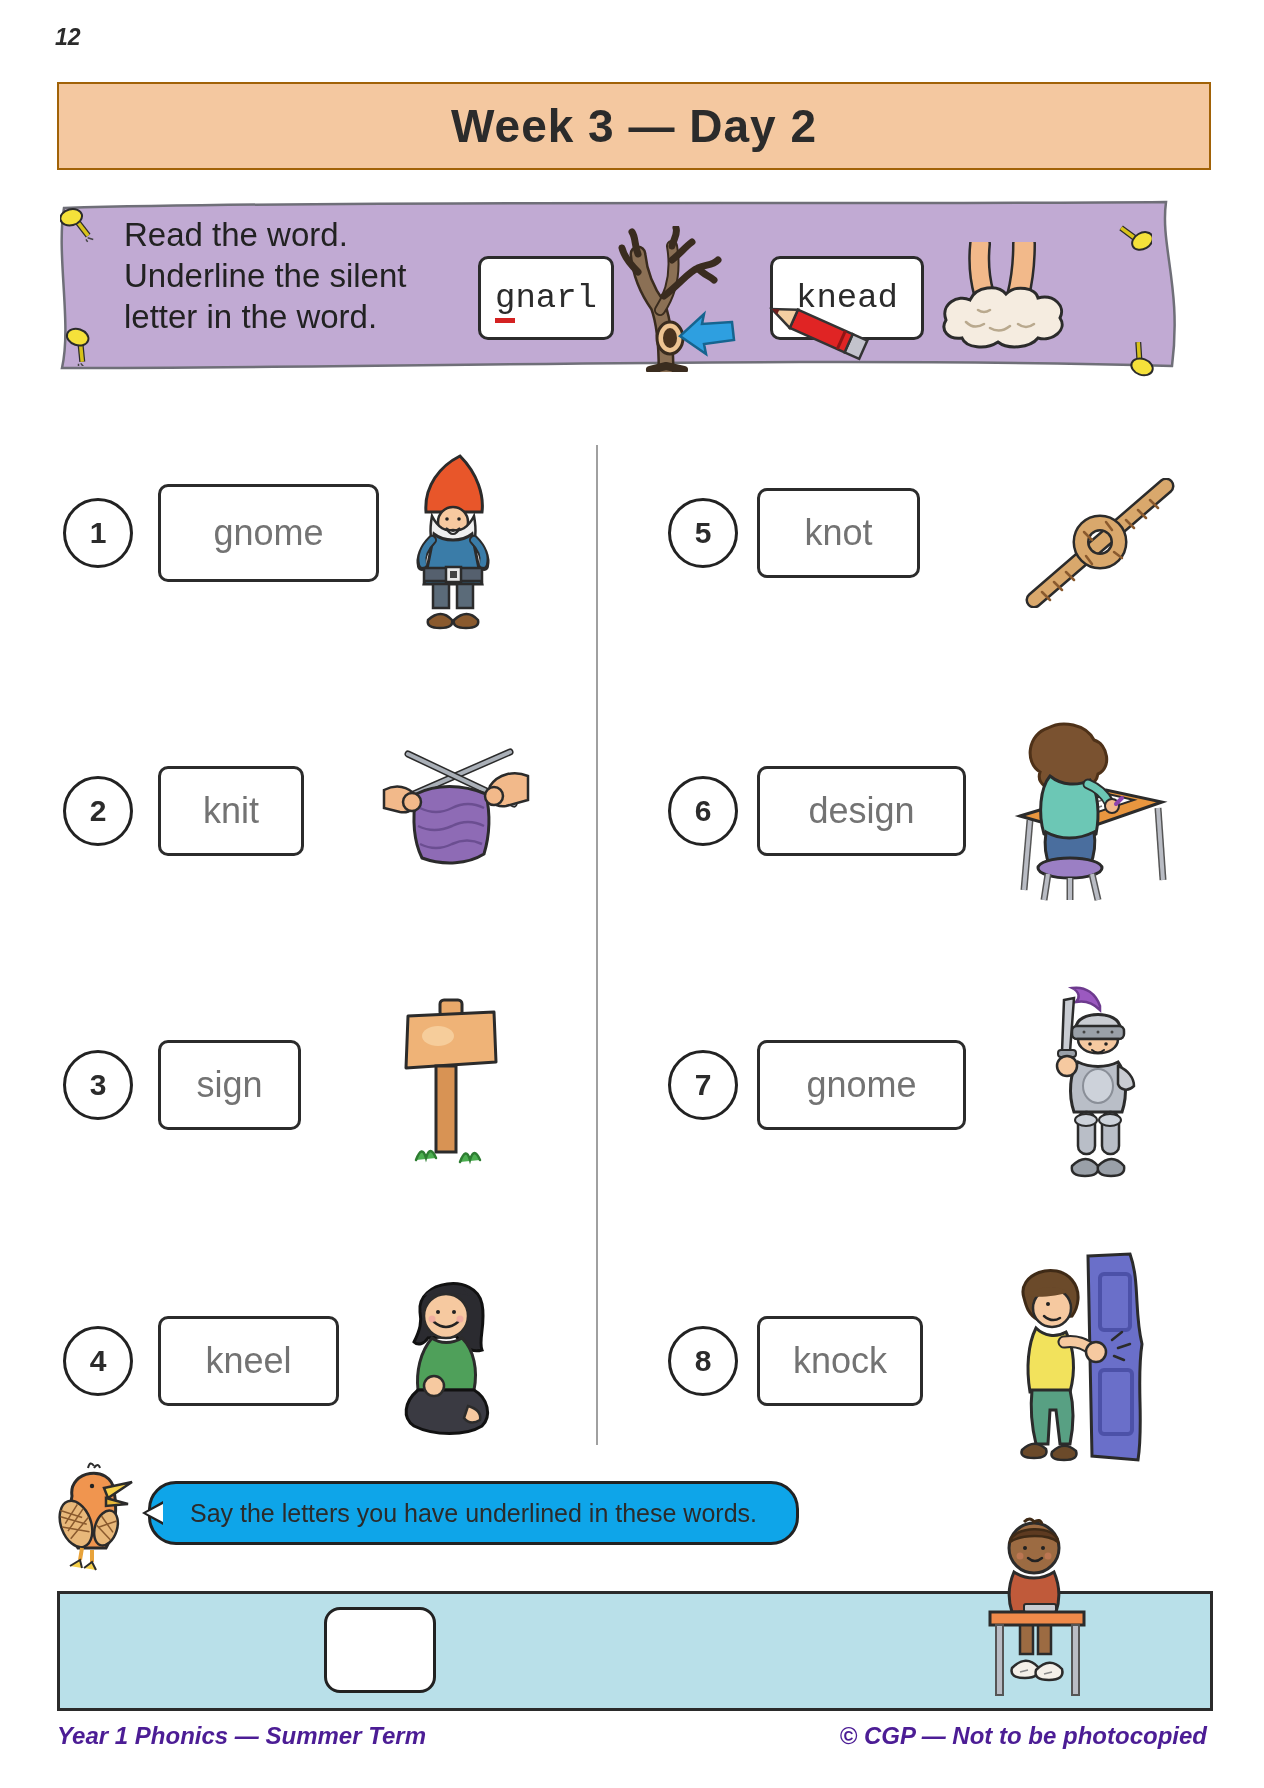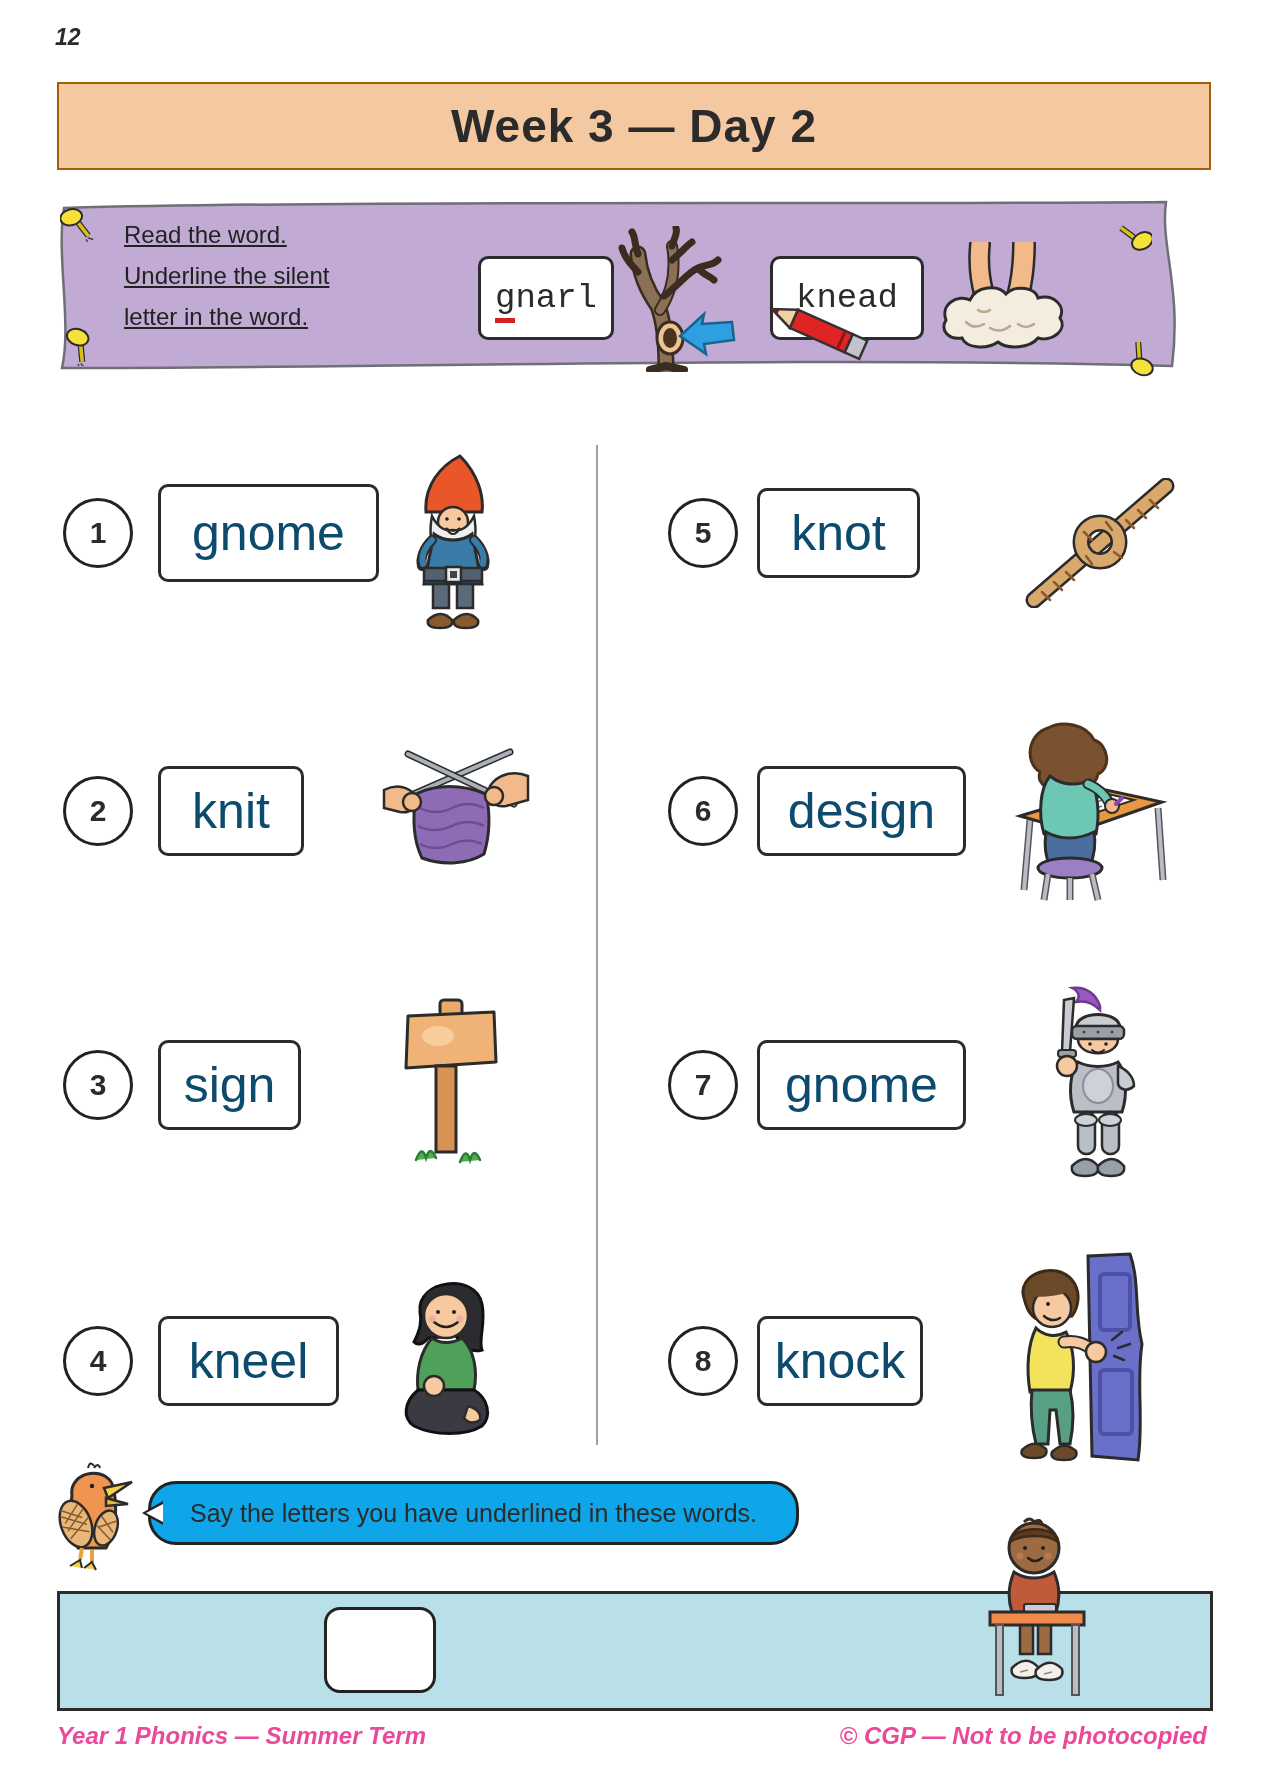--- a/index.html
+++ b/index.html
@@ -3,41 +3,41 @@
 <meta charset="utf-8">
 <style>
   html,body{margin:0;padding:0;background:#ffffff;}
   .page{position:relative;width:1264px;height:1788px;margin:0 auto;background:#ffffff;
         font-family:"Liberation Sans",sans-serif;color:#2b2b2b;overflow:hidden;}
   .abs{position:absolute;}
   .page-num{left:55px;top:24px;font-size:23px;font-weight:bold;font-style:italic;}
   .header{left:57px;top:82px;width:1150px;height:84px;background:#f4c8a0;border:2px solid #a16207;
           display:flex;align-items:center;justify-content:center;}
   .header .title{font-size:46px;font-weight:bold;letter-spacing:1px;color:#2b2b2b;}
-  .instr{left:124px;top:214px;width:300px;font-size:24px;line-height:41px;color:#222;text-decoration:underline;}
+  .instr{left:124px;top:214px;width:300px;font-size:33px;line-height:41px;color:#222;}
   .ex-box{background:#fff;border:3px solid #2b2b2b;border-radius:10px;display:flex;align-items:center;
           justify-content:center;font-size:34px;font-family:Liberation Mono, monospace;}
   .ex-box .silent{border-bottom:5px solid #d42222;padding-bottom:1px;line-height:1;}
   .divider{left:596px;top:445px;width:2px;height:1000px;background:#a0a0a0;}
   .num-circle{width:64px;height:64px;border:3px solid #222;border-radius:50%;background:#fff;
               display:flex;align-items:center;justify-content:center;font-size:30px;font-weight:bold;}
   .word-box{background:#fff;border:3px solid #2b2b2b;border-radius:10px;display:flex;align-items:center;
             justify-content:center;}
-  .word-box .word{font-size:50px;color:#0c4a6e;}
+  .word-box .word{font-size:36px;color:#737373;}
   .bubble{left:148px;top:1481px;width:645px;height:58px;background:#0ea5e9;border:3px solid #222;
           border-radius:28px;display:flex;align-items:center;justify-content:center;font-size:25px;}
   .bubble:before{content:"";position:absolute;left:-21px;top:17px;border:12px solid transparent;
                  border-right:21px solid #222;}
   .bubble:after{content:"";position:absolute;left:-14px;top:20px;border:9px solid transparent;
                 border-right:17px solid #fff;}
   .score-box{left:57px;top:1591px;width:1150px;height:114px;background:#b9e0e9;border:3px solid #2b2b2b;z-index:1;}
   .score-text{font-size:29px;color:#222;top:1633px;}
   .score-input{left:324px;top:1607px;width:106px;height:80px;background:#fff;border:3px solid #222;
                border-radius:16px;z-index:2;}
-  .footer-text{top:1722px;font-size:24px;font-weight:bold;font-style:italic;color:#ec4899;}
+  .footer-text{top:1722px;font-size:24px;font-weight:bold;font-style:italic;color:#4c1d95;}
   svg{display:block;}
 </style>
 </head>
 <body>
 
 <div class="page">
 
   <div class="abs page-num">12</div>
 
   <div class="abs header">

